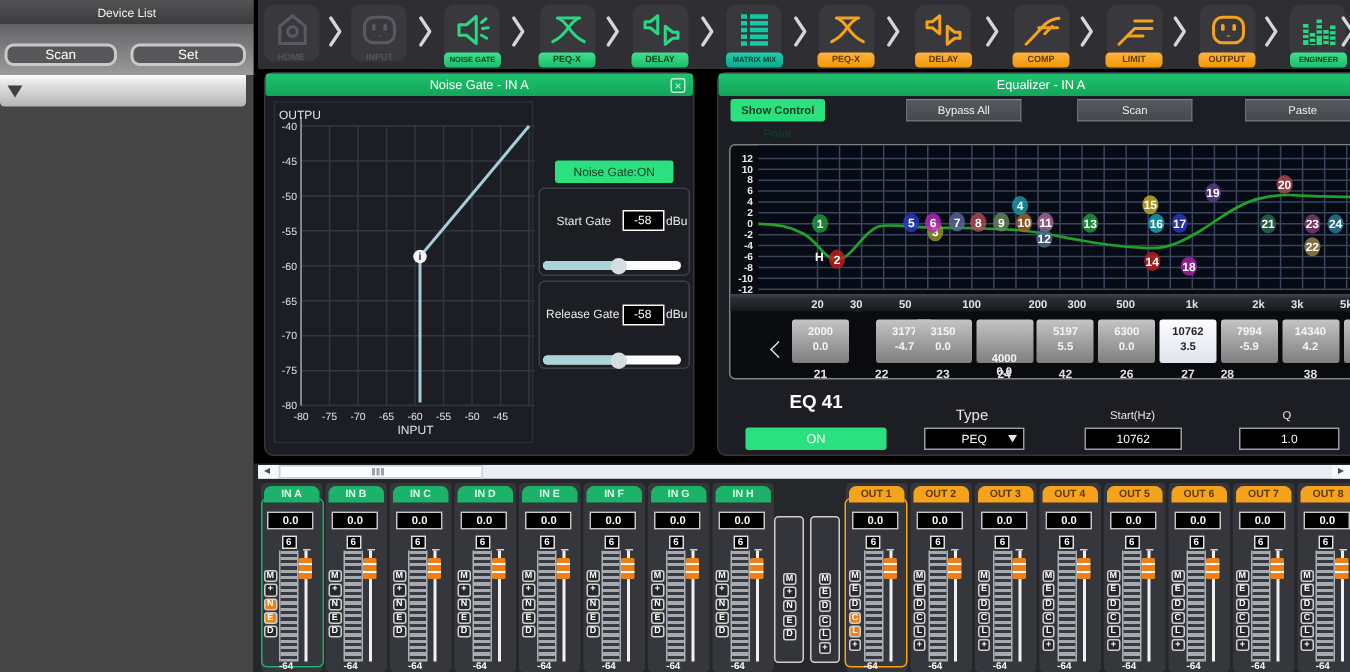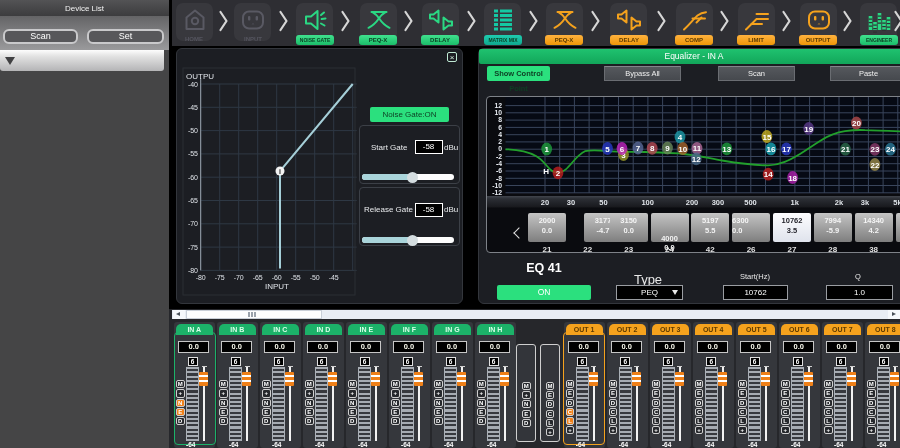--- a/index.html
+++ b/index.html
@@ -473,20 +473,21 @@
 <div class="sbtn" style="left:521.9px;top:409.6px;">E</div>
 <div class="sbtn" style="left:521.9px;top:418.9px;">D</div>
 <div class="abs" style="left:540.1px;top:344px;width:20px;height:98px;border:1px solid #cfcfcf;border-radius:3px;background:#33353a;"></div>
 <div class="sbtn" style="left:545.6px;top:381.7px;">M</div>
 <div class="sbtn" style="left:545.6px;top:391.0px;">E</div>
 <div class="sbtn" style="left:545.6px;top:400.3px;">D</div>
 <div class="sbtn" style="left:545.6px;top:409.6px;">C</div>
 <div class="sbtn" style="left:545.6px;top:418.9px;">L</div>
 <div class="sbtn" style="left:545.6px;top:428.2px;">+</div>
 <div class="abs panel" id="ngpanel">
+    <div class="ptitle">Noise Gate - IN A</div>
 <div style="position:absolute;right:5px;top:3px;width:10px;height:10px;border:1px solid #bfe9d4;border-radius:2px;color:#d8f5e6;font-size:8px;line-height:9px;text-align:center;">×</div>
   </div>
 <svg class="abs" style="left:176px;top:48px;" width="287" height="256" viewBox="0 0 287 256">
     <path d="M24.7 36.0 V222.4 M43.7 36.0 V222.4 M62.7 36.0 V222.4 M81.7 36.0 V222.4 M100.7 36.0 V222.4 M119.7 36.0 V222.4 M138.7 36.0 V222.4 M157.7 36.0 V222.4 M176.7 36.0 V222.4 M24.7 222.4 H180.7 M24.7 199.1 H180.7 M24.7 175.8 H180.7 M24.7 152.5 H180.7 M24.7 129.2 H180.7 M24.7 105.9 H180.7 M24.7 82.6 H180.7 M24.7 59.3 H180.7 M24.7 36.0 H180.7 " stroke="#2e3844" stroke-width="1" fill="none"></path>
     <path d="M24.7 30.0 V222.4" stroke="#9aa4ae" stroke-width="1"></path>
     <path d="M104.0 220.4 L104.0 123.0 L176.7 36.0" stroke="#a5cfd8" stroke-width="2" fill="none"></path>
     <circle cx="104.0" cy="123.0" r="4.5" fill="#f2f2f2"></circle>
     <text x="104.0" y="125.5" font-size="7" fill="#222" text-anchor="middle" font-weight="bold">i</text>
     <rect x="7" y="20" width="172" height="227" fill="none" stroke="#2a2e35" stroke-width="1"></rect>
     <text x="10" y="31" font-size="8" fill="#dfe3e8">OUTPU</text>
@@ -539,33 +540,33 @@
 <div class="abs" style="left:528.0px;top:212.6px;width:38px;height:29.2px;background:linear-gradient(#c4c4c4,#7e7e7e);border-radius:2px;color:#f4f4f4;font-size:7.5px;font-weight:bold;text-align:center;padding-top:3.5px;line-height:9.5px;">2000<br>0.0</div>
 <div class="abs" style="left:528.0px;top:244.5px;width:38px;color:#e2e2e2;font-size:8px;font-weight:bold;text-align:center;">21</div>
 <div class="abs" style="left:584px;top:212.6px;width:38px;height:29.2px;background:linear-gradient(#c4c4c4,#7e7e7e);border-radius:2px;color:#f4f4f4;font-size:7.5px;font-weight:bold;text-align:center;padding-top:3.5px;line-height:9.5px;">3177<br>-4.7</div>
 <div class="abs" style="left:568.8px;top:244.5px;width:38px;color:#e2e2e2;font-size:8px;font-weight:bold;text-align:center;">22</div>
 <div class="abs" style="left:609.7px;top:212.6px;width:38px;height:29.2px;background:linear-gradient(#c4c4c4,#7e7e7e);border-radius:2px;color:#f4f4f4;font-size:7.5px;font-weight:bold;text-align:center;padding-top:3.5px;line-height:9.5px;">3150<br>0.0</div>
 <div class="abs" style="left:609.7px;top:244.5px;width:38px;color:#e2e2e2;font-size:8px;font-weight:bold;text-align:center;">23</div>
 <div class="abs" style="left:650.5px;top:212.6px;width:38px;height:29.2px;background:linear-gradient(#c4c4c4,#7e7e7e);border-radius:2px;color:#f4f4f4;font-size:7.5px;font-weight:bold;text-align:center;padding-top:21px;line-height:9.5px;">4000<br>0.0</div>
 <div class="abs" style="left:650.5px;top:244.5px;width:38px;color:#e2e2e2;font-size:8px;font-weight:bold;text-align:center;">24</div>
 <div class="abs" style="left:691.3px;top:212.6px;width:38px;height:29.2px;background:linear-gradient(#c4c4c4,#7e7e7e);border-radius:2px;color:#f4f4f4;font-size:7.5px;font-weight:bold;text-align:center;padding-top:3.5px;line-height:9.5px;">5197<br>5.5</div>
 <div class="abs" style="left:691.3px;top:244.5px;width:38px;color:#e2e2e2;font-size:8px;font-weight:bold;text-align:center;">42</div>
-<div class="abs" style="left:732.1px;top:212.6px;width:38px;height:29.2px;background:linear-gradient(#c4c4c4,#7e7e7e);border-radius:2px;color:#f4f4f4;font-size:7.5px;font-weight:bold;padding-top:3.5px;line-height:9.5px;">6300<br>0.0</div>
+<div class="abs" style="left:732.1px;top:212.6px;width:38px;height:29.2px;background:linear-gradient(#c4c4c4,#7e7e7e);border-radius:2px;color:#f4f4f4;font-size:7.5px;font-weight:bold;text-align:center;padding-top:3.5px;line-height:9.5px;">6300<br>0.0</div>
 <div class="abs" style="left:732.1px;top:244.5px;width:38px;color:#e2e2e2;font-size:8px;font-weight:bold;text-align:center;">26</div>
 <div class="abs" style="left:773.0px;top:212.6px;width:38px;height:29.2px;background:linear-gradient(#fdfdff,#dfe3ec);border-radius:2px;color:#24242c;font-size:7.5px;font-weight:bold;text-align:center;padding-top:3.5px;line-height:9.5px;">10762<br>3.5</div>
 <div class="abs" style="left:773.0px;top:244.5px;width:38px;color:#e2e2e2;font-size:8px;font-weight:bold;text-align:center;">27</div>
 <div class="abs" style="left:813.8px;top:212.6px;width:38px;height:29.2px;background:linear-gradient(#c4c4c4,#7e7e7e);border-radius:2px;color:#f4f4f4;font-size:7.5px;font-weight:bold;text-align:center;padding-top:3.5px;line-height:9.5px;">7994<br>-5.9</div>
-<div class="abs" style="left:813.8px;top:244.5px;width:38px;color:#e2e2e2;font-size:8px;font-weight:bold;text-align:center;">28</div>
+<div class="abs" style="left:813.8px;top:244.5px;width:38px;color:#e2e2e2;font-size:8px;font-weight:bold;text-align:left;">28</div>
 <div class="abs" style="left:854.6px;top:212.6px;width:38px;height:29.2px;background:linear-gradient(#c4c4c4,#7e7e7e);border-radius:2px;color:#f4f4f4;font-size:7.5px;font-weight:bold;text-align:center;padding-top:3.5px;line-height:9.5px;">14340<br>4.2</div>
 <div class="abs" style="left:854.6px;top:244.5px;width:38px;color:#e2e2e2;font-size:8px;font-weight:bold;text-align:center;">38</div>
 <div class="abs" style="left:895.5px;top:212.6px;width:38px;height:29.2px;background:linear-gradient(#c4c4c4,#7e7e7e);border-radius:2px;color:#f4f4f4;font-size:7.5px;font-weight:bold;text-align:center;padding-top:3.5px;line-height:9.5px;">2000<br>0.0</div>
 <div class="abs" style="left:895.5px;top:244.5px;width:38px;color:#e2e2e2;font-size:8px;font-weight:bold;text-align:center;"></div>
 <div class="abs" style="left:504px;top:261px;width:80px;color:#fff;font-size:12.5px;font-weight:bold;text-align:center;">EQ 41</div>
 <div class="abs greenbtn" style="left:497px;top:285px;width:94px;height:15px;font-size:8.5px;line-height:15px;border-radius:2px;color:#fff;">ON</div>
-<div class="abs" style="left:618px;top:272px;width:60px;color:#e8e8e8;font-size:13px;text-align:center;">Type</div>
+<div class="abs" style="left:618px;top:272px;width:60px;color:#e8e8e8;font-size:10px;text-align:center;">Type</div>
 <div class="abs blackbox" style="left:616px;top:285px;width:67px;height:15px;font-size:8px;line-height:13px;border-color:#9a9da2;">PEQ</div>
 <div class="abs" style="left:672px;top:290px;width:0;height:0;border-left:3.5px solid transparent;border-right:3.5px solid transparent;border-top:5px solid #e8e8e8;"></div>
 <div class="abs" style="left:725px;top:272px;width:60px;color:#e8e8e8;font-size:7.5px;text-align:center;">Start(Hz)</div>
 <div class="abs blackbox" style="left:723px;top:285px;width:65px;height:15px;font-size:8px;line-height:13px;border-color:#9a9da2;">10762</div>
 <div class="abs" style="left:828px;top:272px;width:60px;color:#e8e8e8;font-size:7.5px;text-align:center;">Q</div>
 <div class="abs blackbox" style="left:826px;top:285px;width:67px;height:15px;font-size:8px;line-height:13px;border-color:#9a9da2;">1.0</div>
 
 <svg class="abs" style="left:0;top:0;" width="900" height="448" viewBox="0 0 900 448">
     <rect x="505.5" y="97" width="402.5" height="96" fill="#060a14"></rect>
     <path d="M545.0 97 V193 M559.7 97 V193 M574.4 97 V193 M589.1 97 V193 M603.8 97 V193 M618.5 97 V193 M633.2 97 V193 M647.9 97 V193 M662.6 97 V193 M677.3 97 V193 M692.0 97 V193 M706.7 97 V193 M721.4 97 V193 M736.1 97 V193 M750.8 97 V193 M765.5 97 V193 M780.2 97 V193 M794.9 97 V193 M809.6 97 V193 M824.3 97 V193 M839.0 97 V193 M853.7 97 V193 M868.4 97 V193 M883.1 97 V193 M897.8 97 V193 M505.5 192.8 H908 M505.5 185.5 H908 M505.5 178.3 H908 M505.5 171.0 H908 M505.5 163.7 H908 M505.5 156.5 H908 M505.5 149.2 H908 M505.5 141.9 H908 M505.5 134.7 H908 M505.5 127.4 H908 M505.5 120.1 H908 M505.5 112.8 H908 M505.5 105.6 H908 " stroke="#39455c" stroke-width="1" fill="none"></path>

